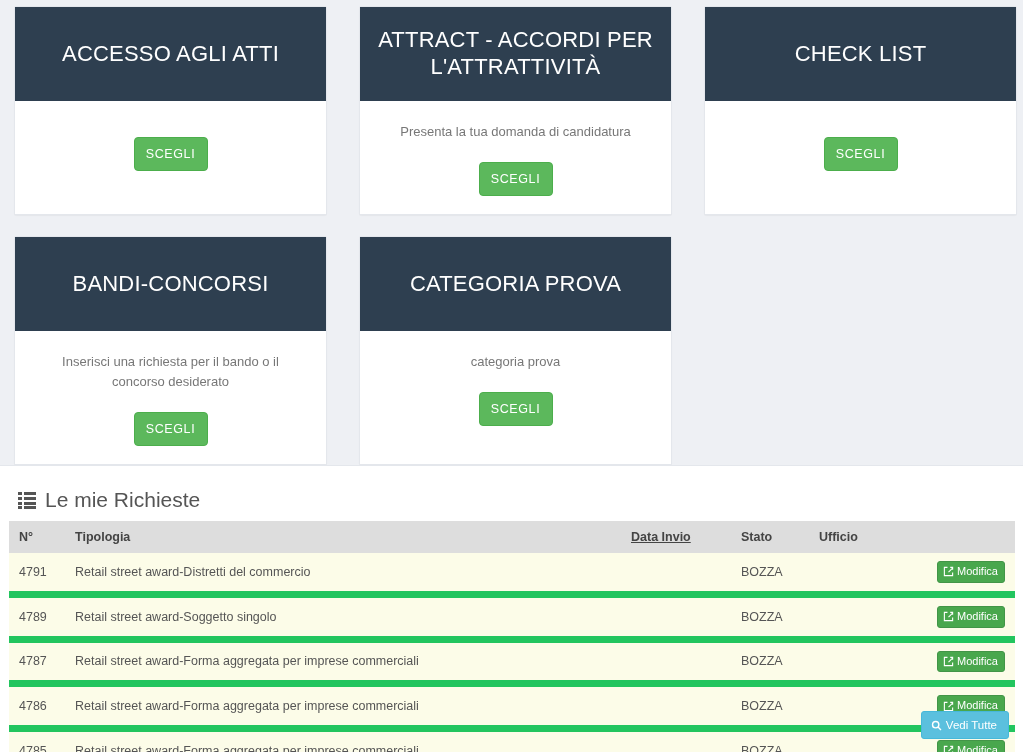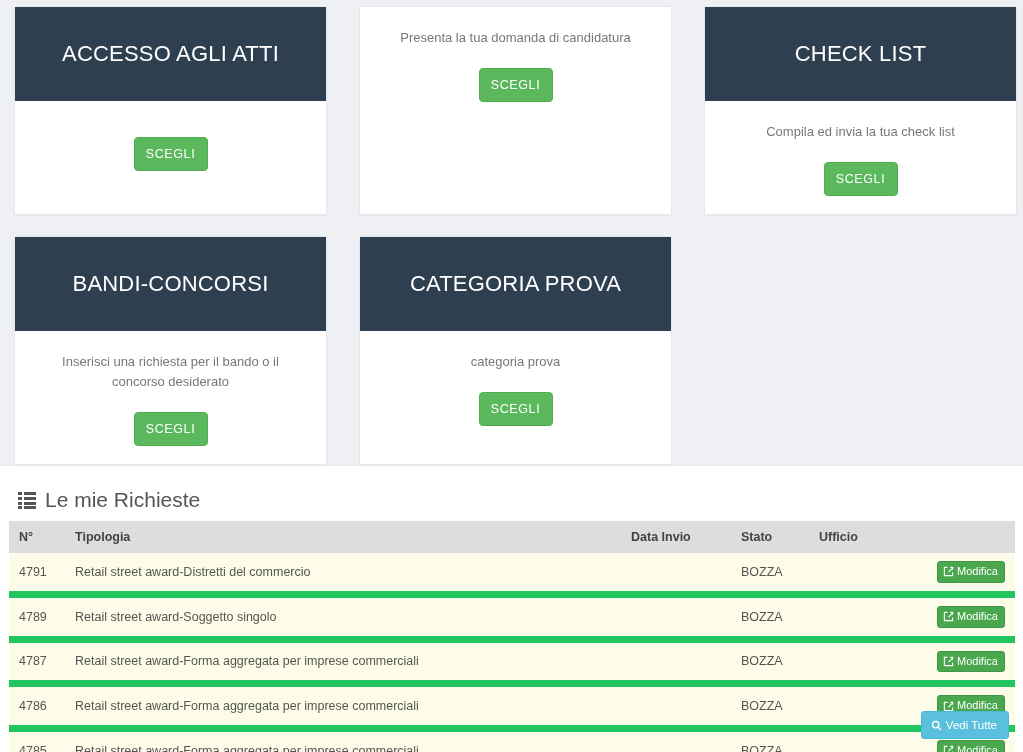--- a/index.html
+++ b/index.html
@@ -158,21 +158,21 @@
     color: #555555;
     padding: 8px 8px;
     border-top: 7px solid #22c55e;
     vertical-align: middle;
     white-space: nowrap;
   }
   table.requests tbody tr:first-child td { border-top: none; }
 
   .col-n       { width: 58px; padding-left: 10px !important; }
   .col-tip     { width: 556px; }
-  .col-data    { width: 110px; }
+  .col-data    { width: 110px; text-decoration: underline; }
   .col-stato   { width: 78px; }
   .col-uff     { width: 110px; }
   .col-act     { width: 94px; text-align: right; padding-right: 10px !important; }
 
   .btn-modifica {
     display: inline-flex;
     align-items: center;
     gap: 3px;
     background: #49a74d;
     border: 1px solid #429547;
@@ -214,32 +214,34 @@
     <div class="card">
       <div class="card-header">
         <div class="card-title">ACCESSO AGLI ATTI</div>
       </div>
       <div class="card-body">
         <div class="btn-scegli">SCEGLI</div>
       </div>
     </div>
 
     <div class="card">
+      <div class="card-header">
+        <div class="card-title">ATTRACT - ACCORDI PER L'ATTRATTIVITÀ</div>
+      </div>
       <div class="card-body">
         <div class="card-desc">Presenta la tua domanda di candidatura</div>
         <div class="btn-scegli">SCEGLI</div>
       </div>
     </div>
 
     <div class="card">
       <div class="card-header">
         <div class="card-title">CHECK LIST</div>
       </div>
       <div class="card-body">
-        <div class="card-desc">Compila ed invia la tua check list</div>
         <div class="btn-scegli">SCEGLI</div>
       </div>
     </div>
 
     <div class="card">
       <div class="card-header">
         <div class="card-title">BANDI-CONCORSI</div>
       </div>
       <div class="card-body">
         <div class="card-desc">Inserisci una richiesta per il bando o il concorso desiderato</div>

